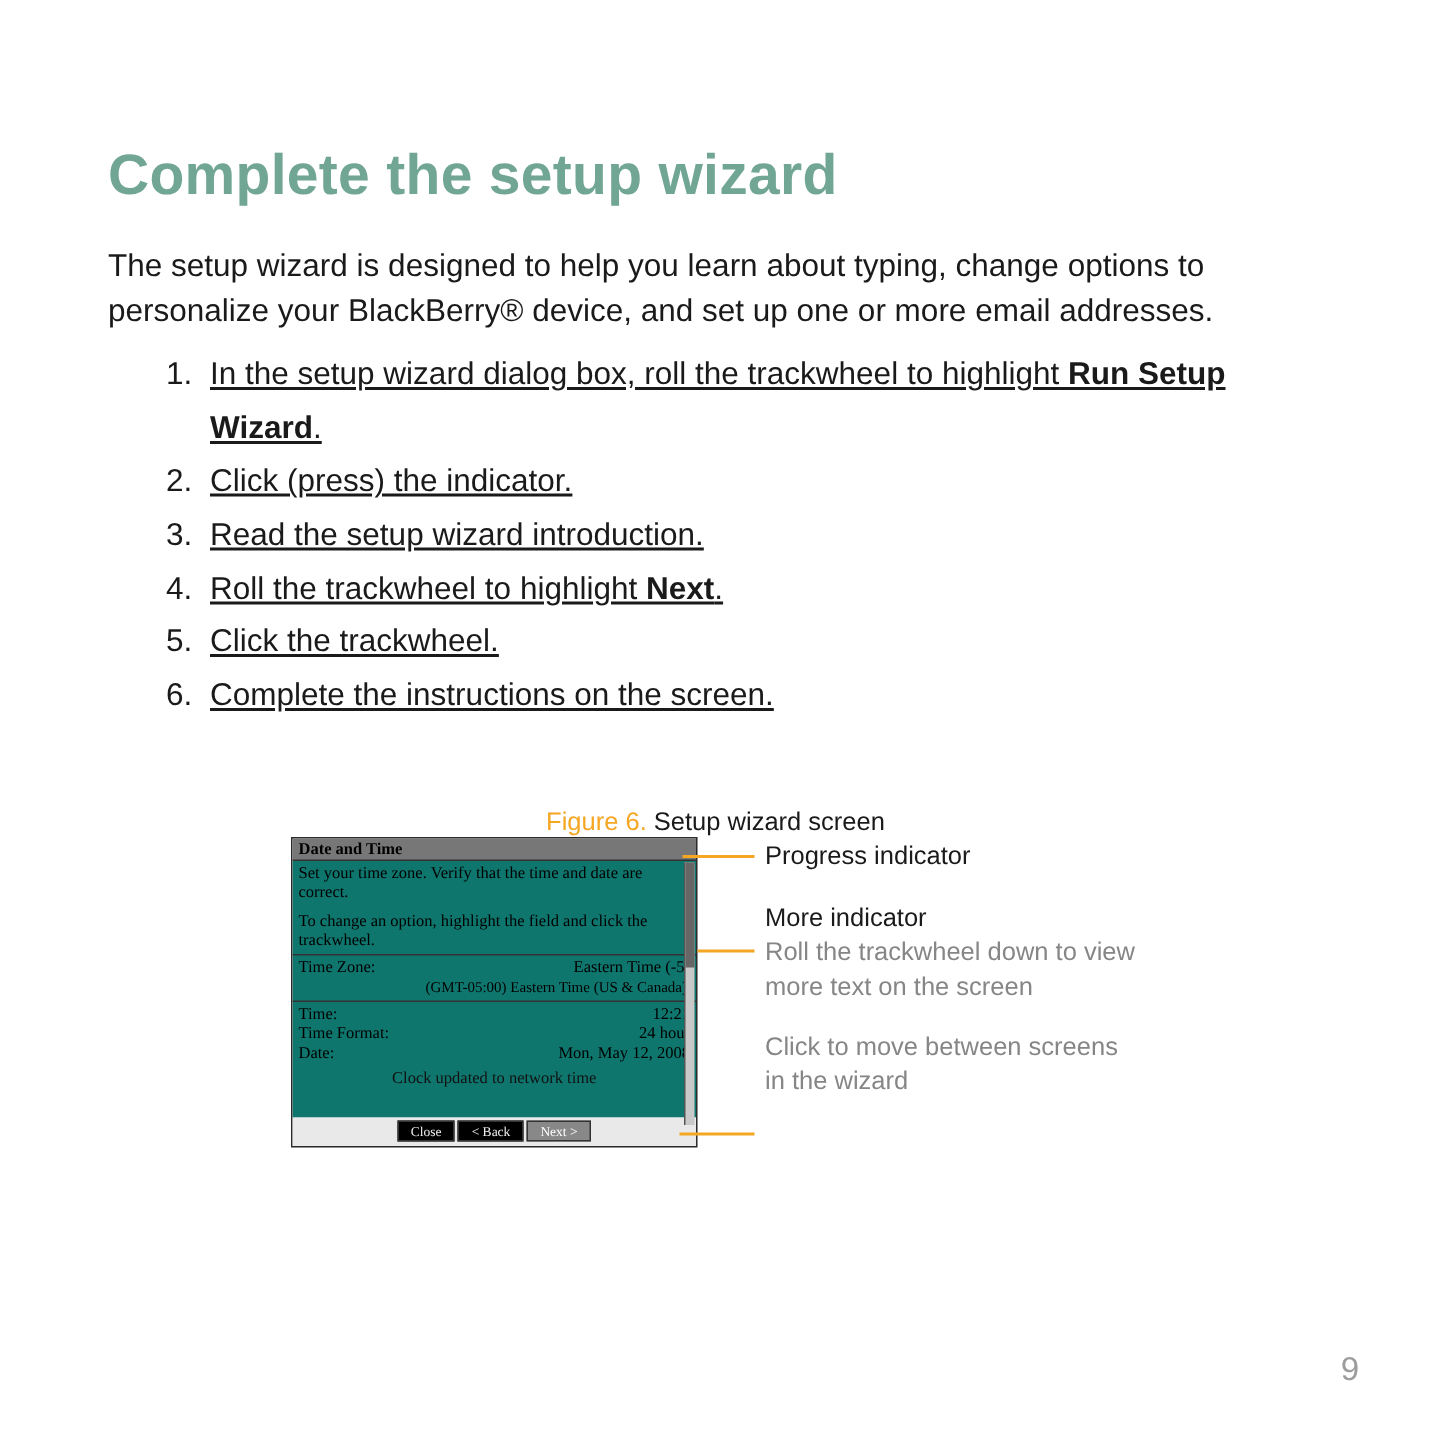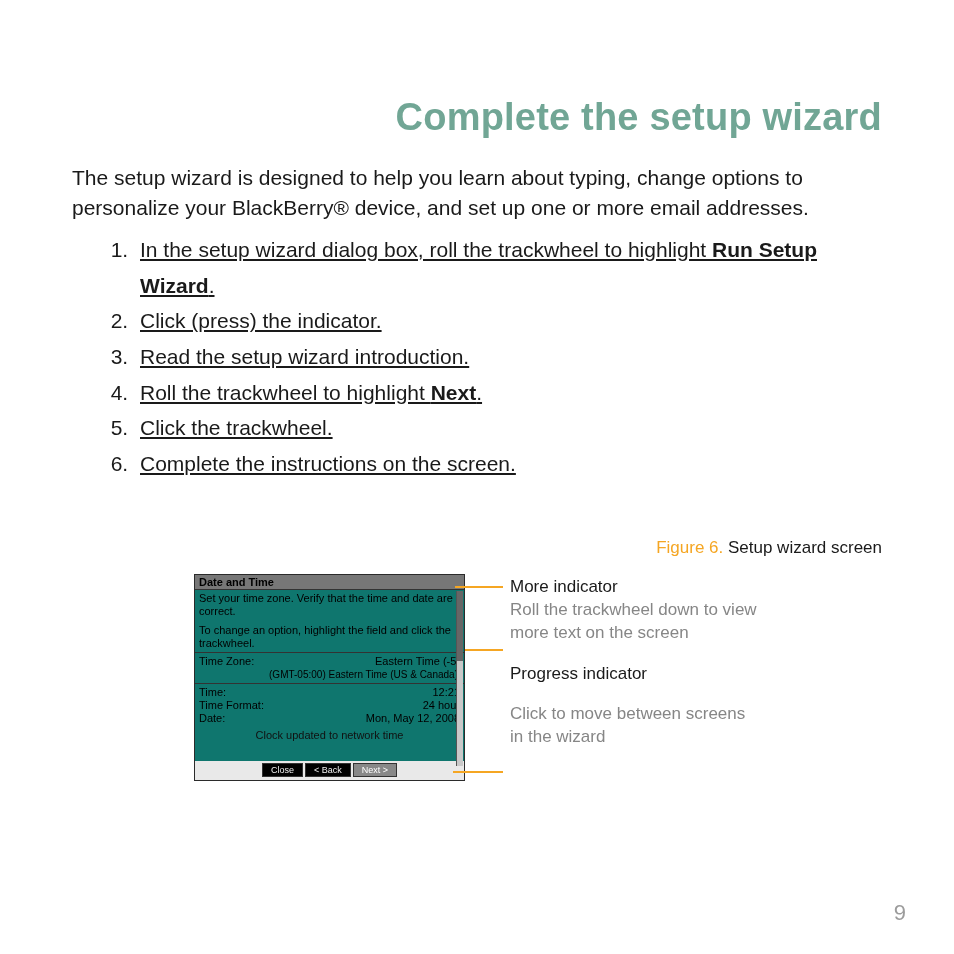--- a/index.html
+++ b/index.html
@@ -17,21 +17,20 @@
     box-sizing: border-box;
     position: relative;
     height: 100%;
   }
   h1 {
     margin: 0 0 24px 0;
     font-size: 38px;
     font-weight: 700;
     color: #71a695;
     letter-spacing: 0.2px;
-    text-align: right;
   }
   .intro {
     font-size: 21px;
     line-height: 1.45;
     margin-bottom: 4px;
   }
   ol.steps {
     margin: 8px 0 12px 0;
     padding-left: 62px;
     font-size: 21px;
@@ -42,44 +41,43 @@
     margin-bottom: 0;
     text-decoration: underline;
   }
   .note {
     font-size: 21px;
     line-height: 1.5;
     margin-top: 24px;
   }
   .bold { font-weight: 700; }
   .figcap {
-    text-align: right;
+    text-align: center;
     font-size: 17px;
     margin-top: 56px;
-    margin-bottom: 16px;
   }
   .figcap .fignum { color: #f5a623; }
 
   
   .figrow {
     display: flex;
     justify-content: center;
     align-items: flex-start;
     gap: 34px;
   }
   .device-wrap {
     position: relative;
     width: 282px;
   }
   .device {
     width: 271px;
     height: 207px;
     border: 1px solid #2b2b2b;
     background: #e9e9e9;
-    font-family: Liberation Sans, sans-serif;
+    font-family: Liberation Serif, serif;
     font-size: 11px;
     color: #000;
     position: relative;
     overflow: hidden;
     box-sizing: border-box;
     display: flex;
     flex-direction: column;
   }
   .dev-title {
     background: #777;
@@ -245,27 +243,27 @@
             <div class="thumb"></div>
           </div>
       </div>
       <div class="leader l1"></div>
       <div class="leader l2"></div>
       <div class="leader l3"></div>
     </div>
 
     <div class="callouts">
       <div class="callout">
+        <div class="ttl">Progress indicator</div>
+      </div>
+      <div class="callout">
         <div class="ttl">More indicator</div>
         <div class="sub">Roll the trackwheel down to view more text on the screen</div>
       </div>
       <div class="callout">
-        <div class="ttl">Progress indicator</div>
-      </div>
-      <div class="callout">
         <div class="sub">Click to move between screens in the wizard</div>
       </div>
     </div>
   </div>
 
   <div class="page-num">9</div>
 
 </div>
 
 </body></html>

